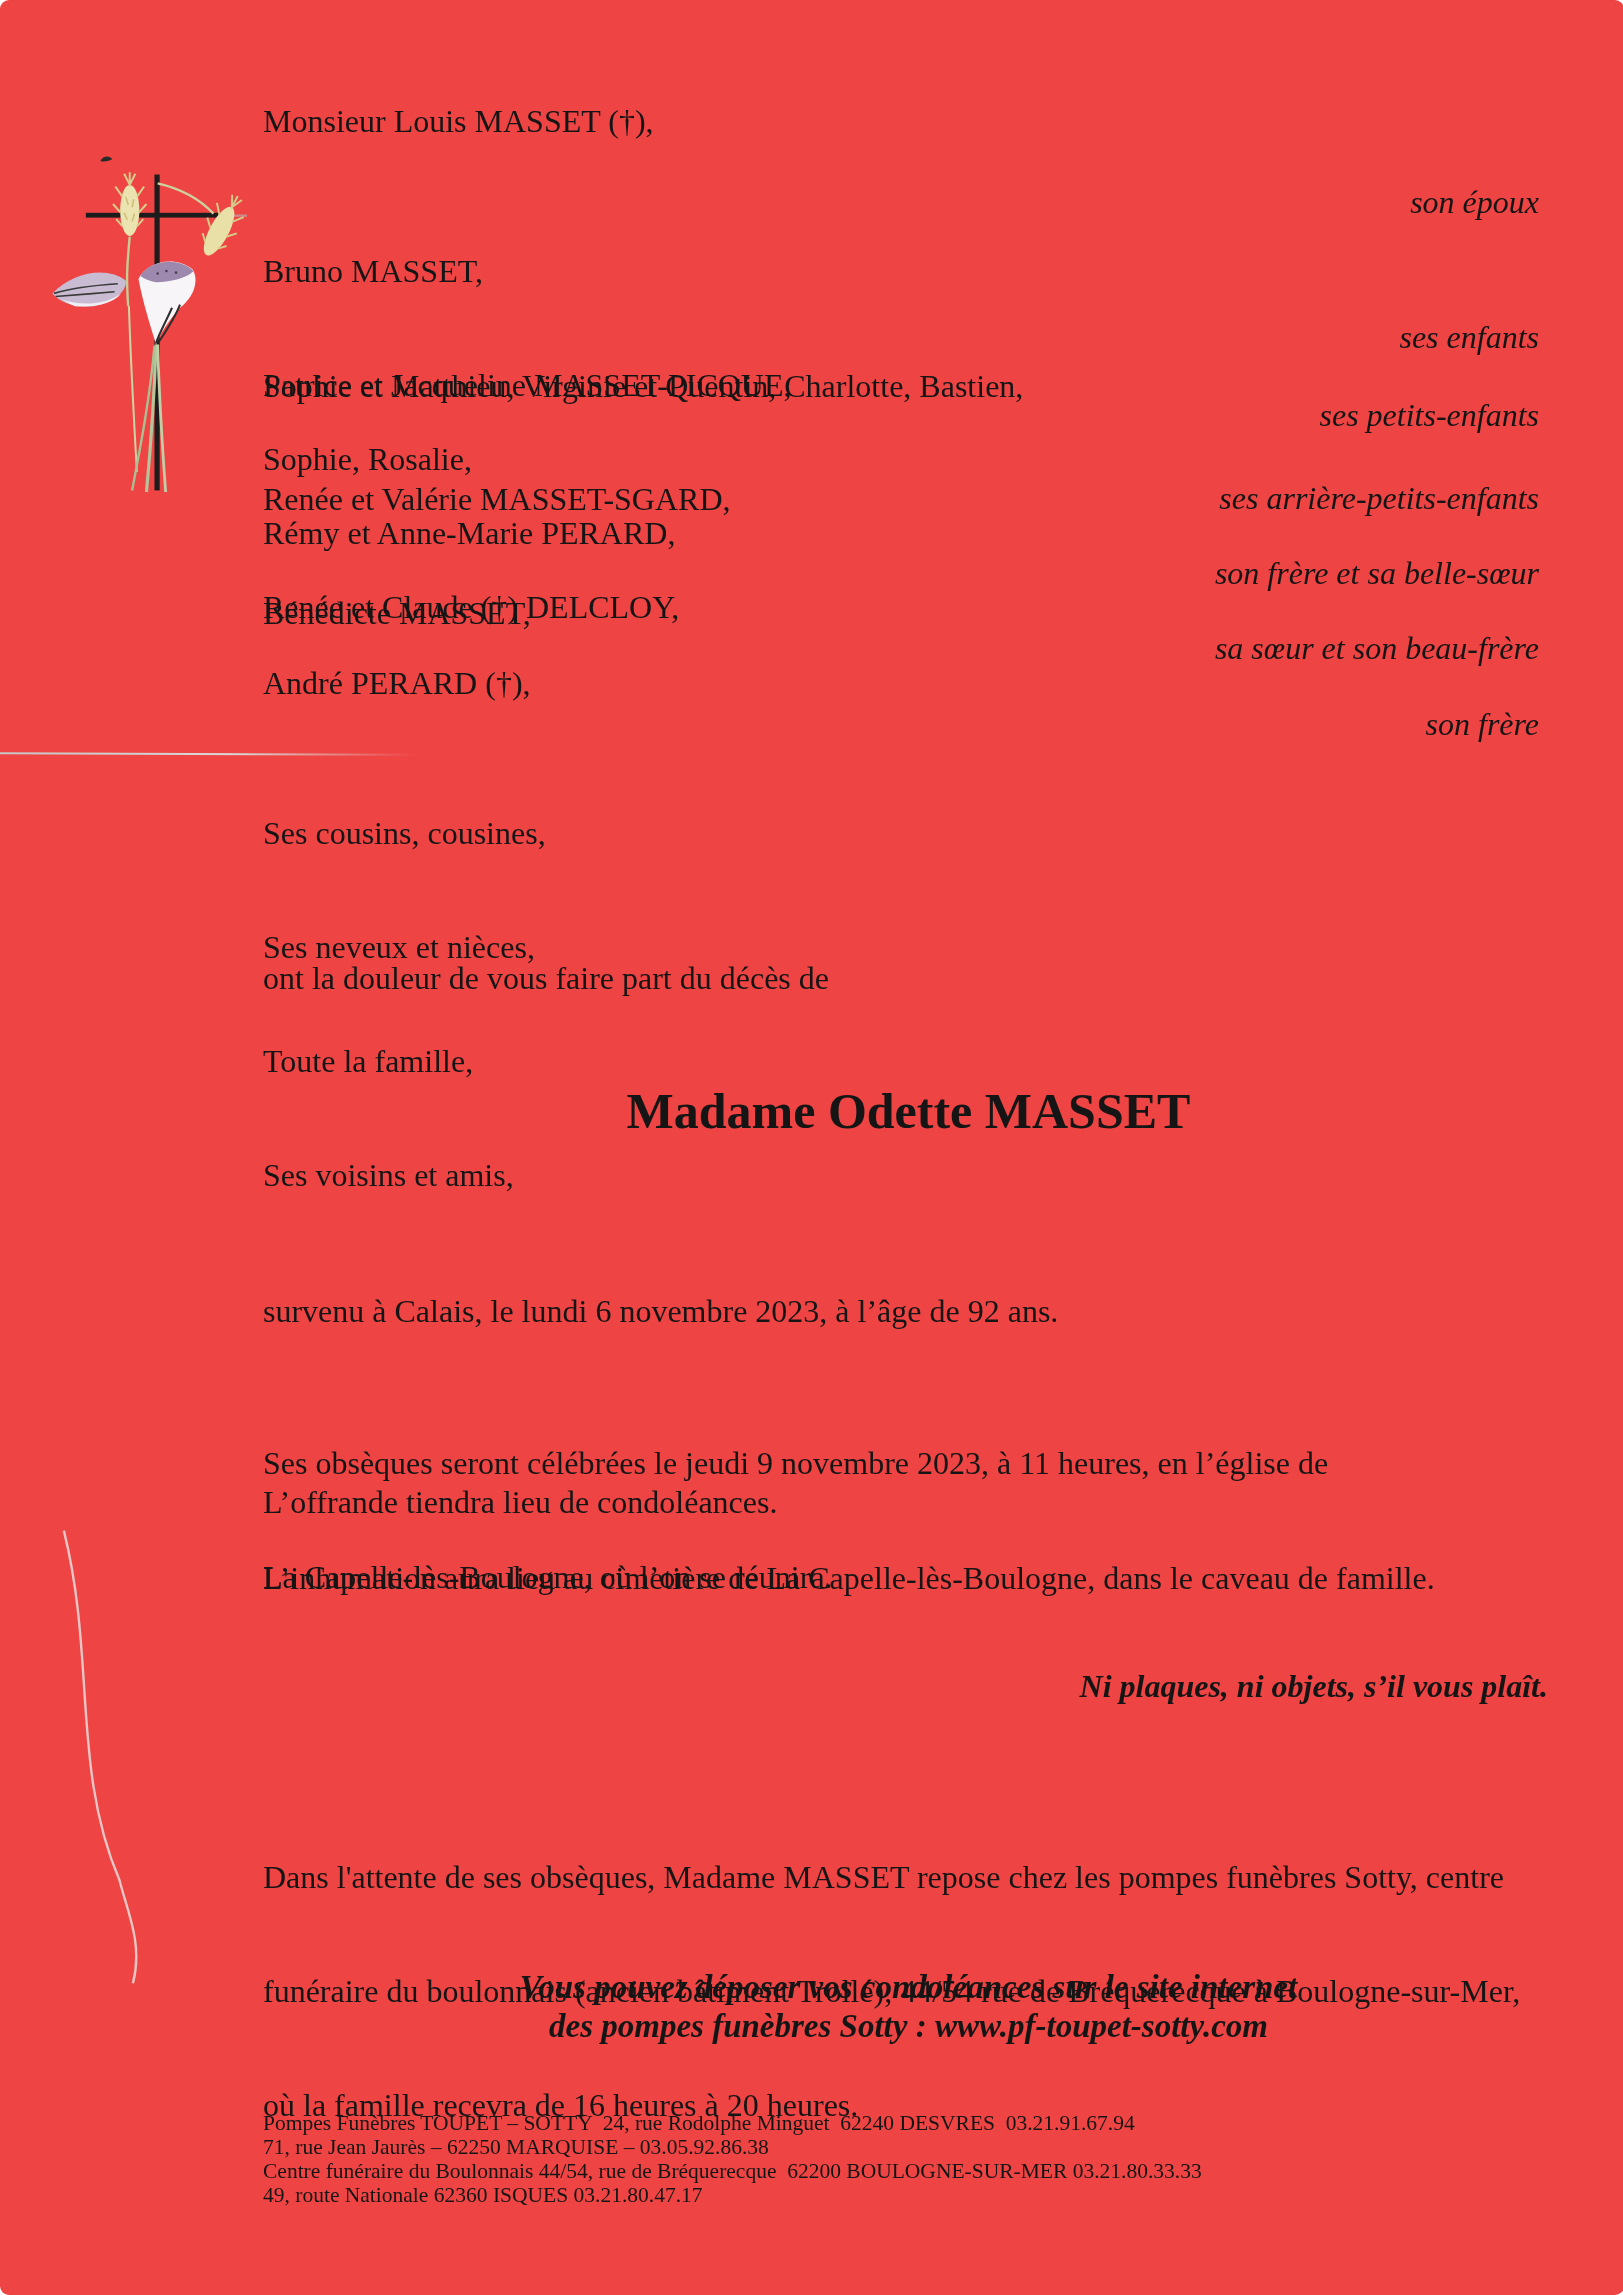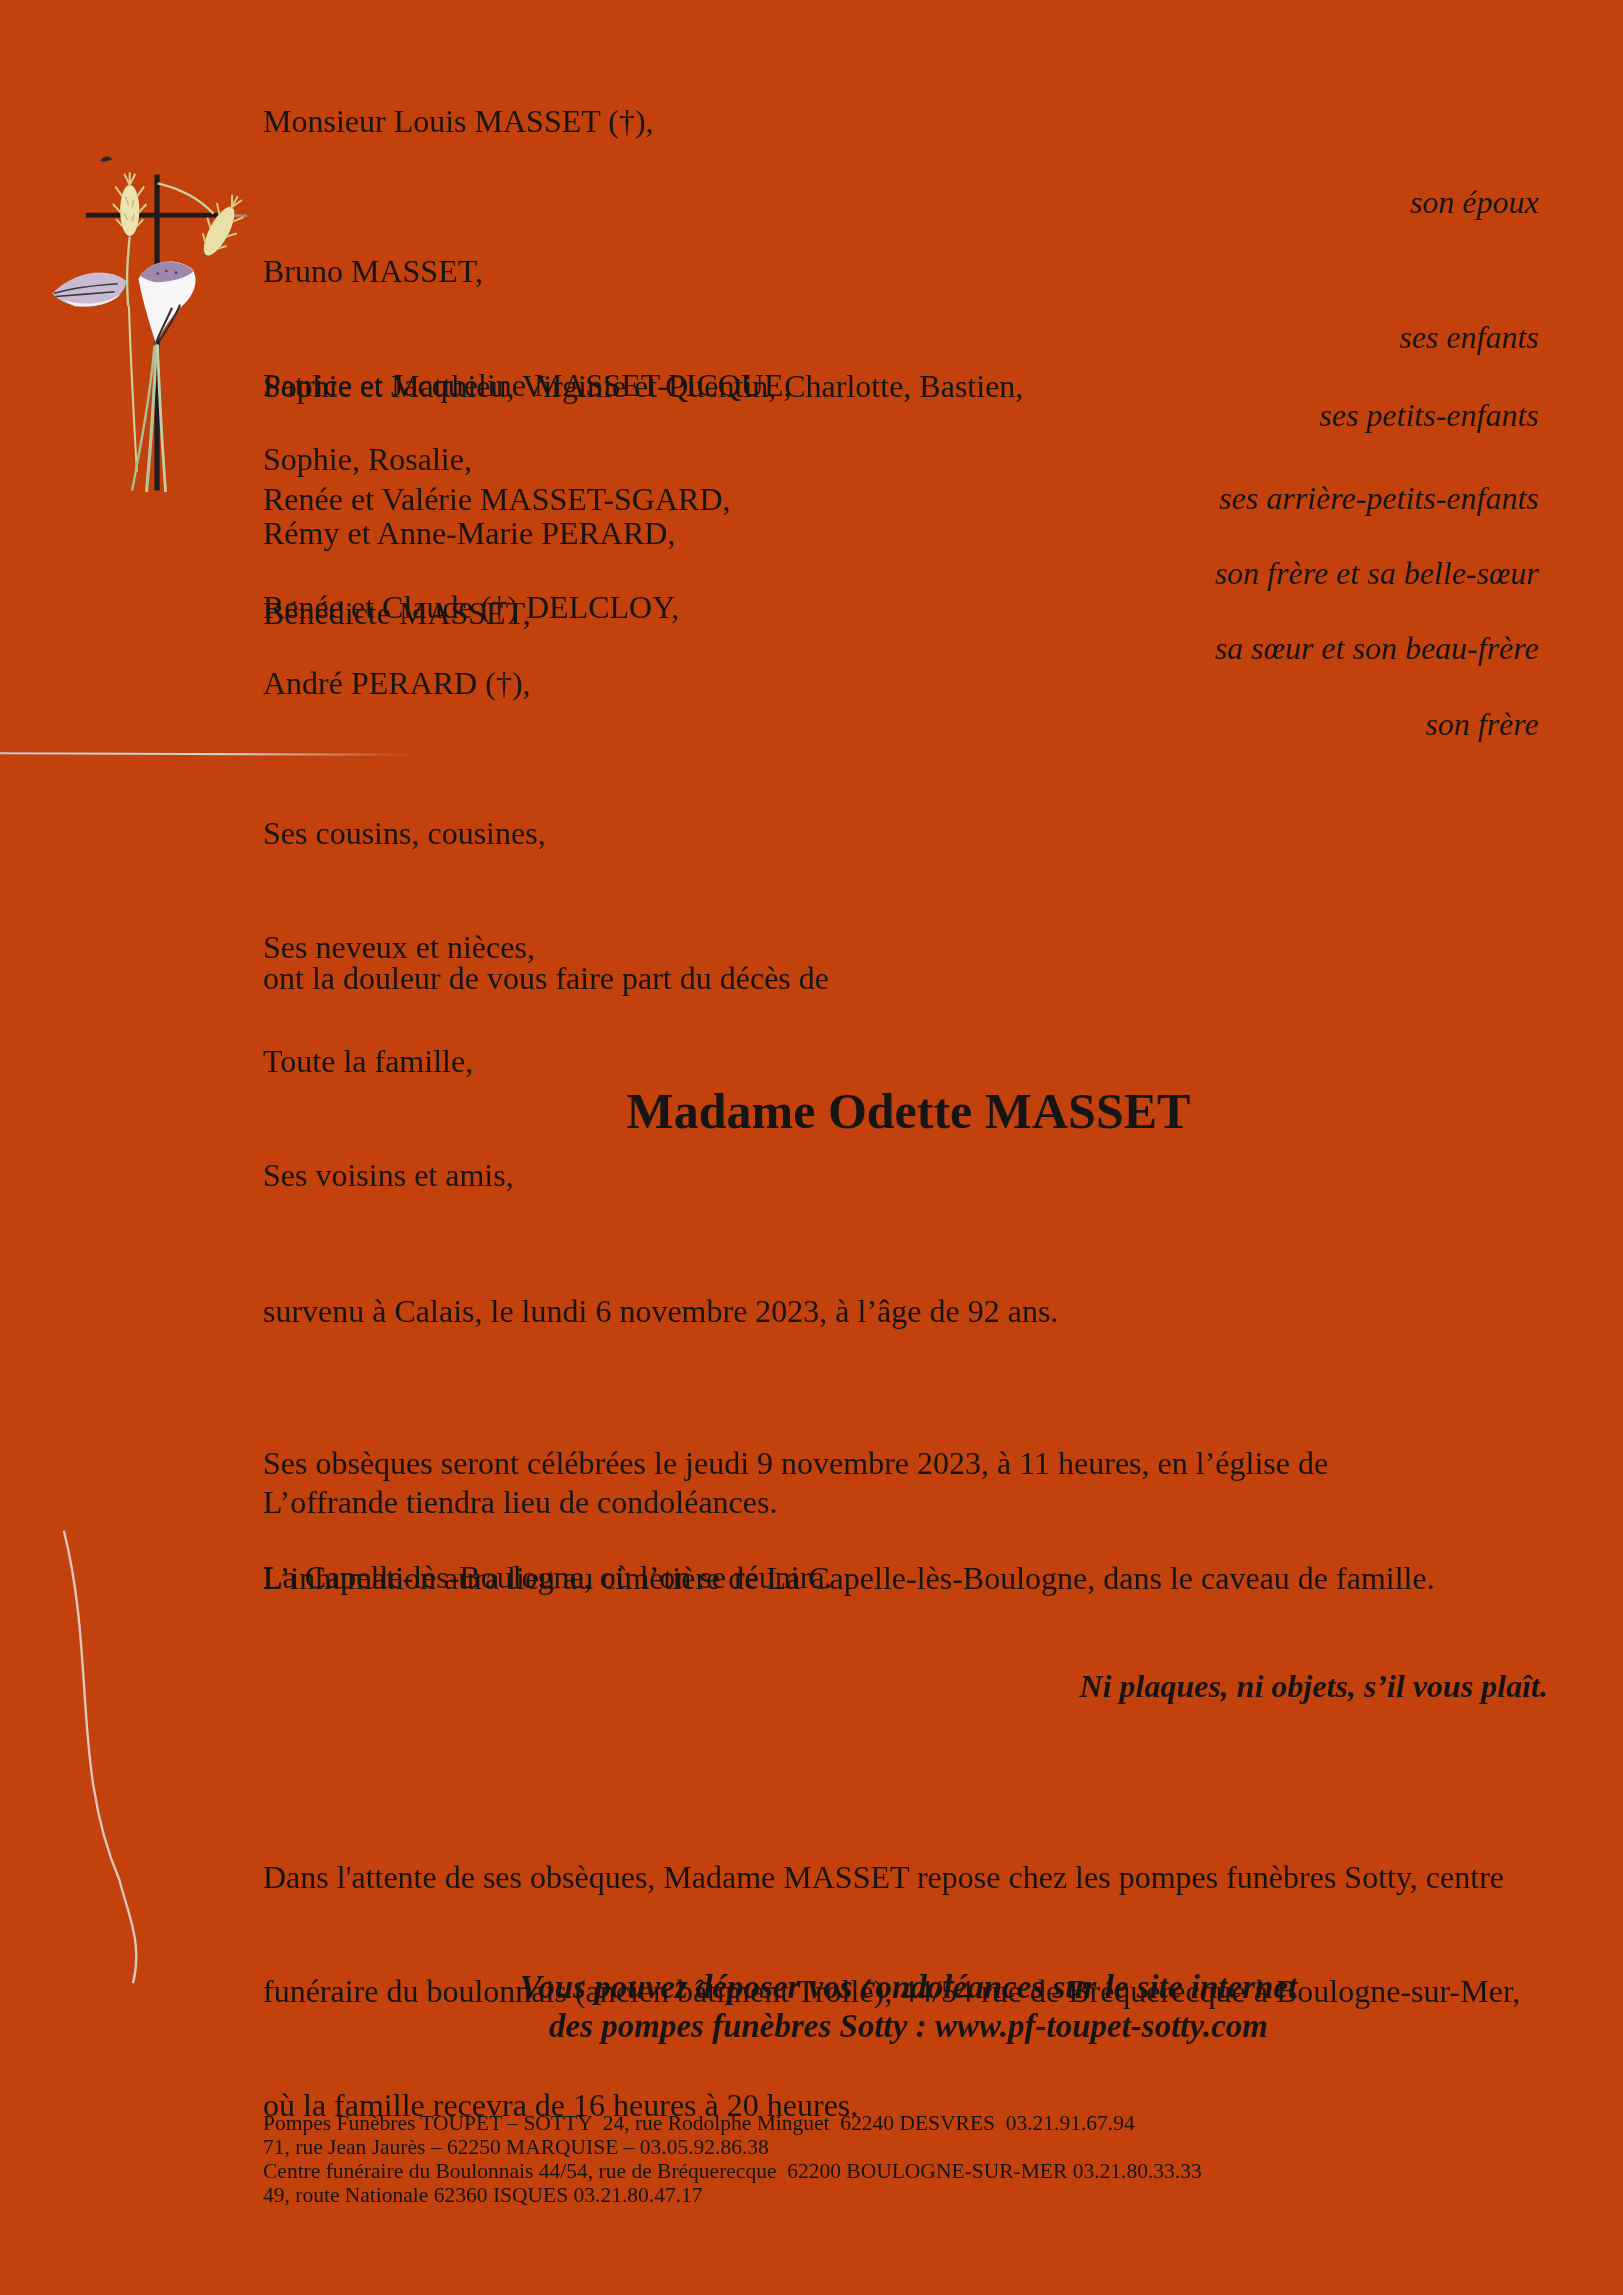--- a/index.html
+++ b/index.html
@@ -1,22 +1,23 @@
 <!DOCTYPE html>
 <html style="font-size:12.8px"><head>
 <meta charset="utf-8">
 <style>
   html,body { margin:0; padding:0; background:#ffffff; }
   .page {
     position:relative;
     width:1624px; height:2295px;
-    background:#c2410c;
+    background:#ef4444;
     font-family:"Liberation Serif", serif;
     color:#151515;
     overflow:hidden;
+    border-radius:9px;
   }
   .t40 { position:absolute; left:263px; font-size:32px; line-height:38px; white-space:pre-wrap; }
   .blk-line { font-size:32px; line-height:38px; white-space:pre; }
   .rel { position:absolute; right:85px; font-size:32px; font-style:italic; white-space:nowrap; }
 
   #ln-monsieur   { top:102px; }
   #blk-children  { top:176px; }
   #ln-grand      { top:367px; }
   #ln-robin      { top:440px; }
   #ln-remy       { top:514px; }

